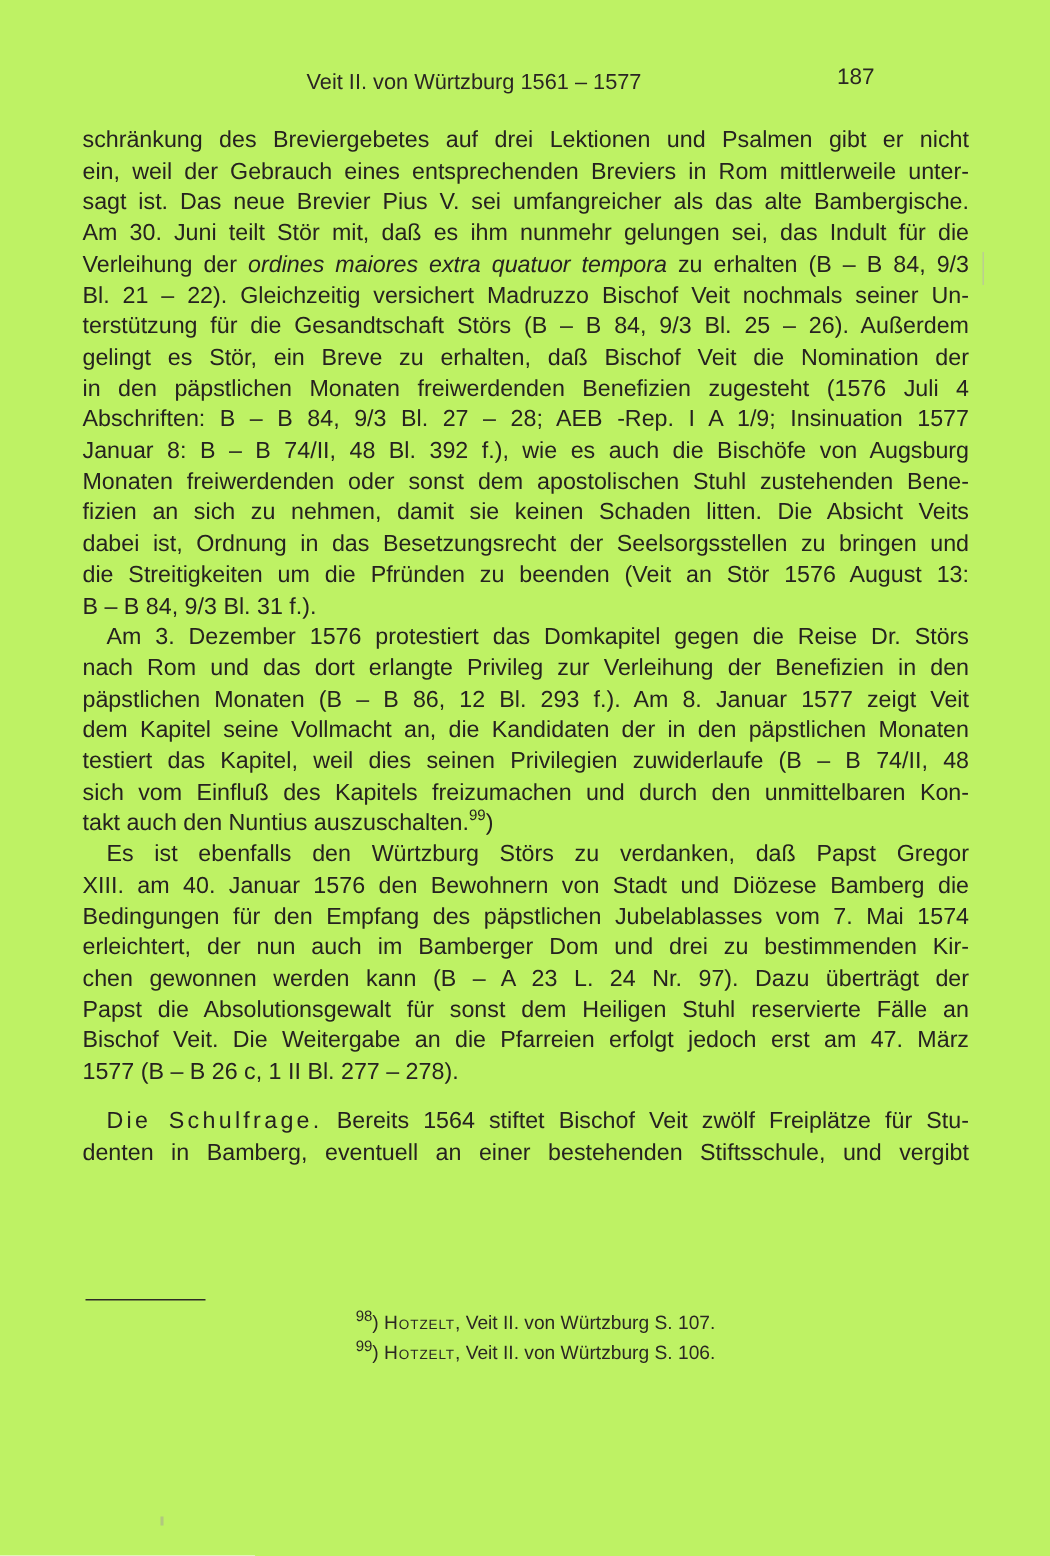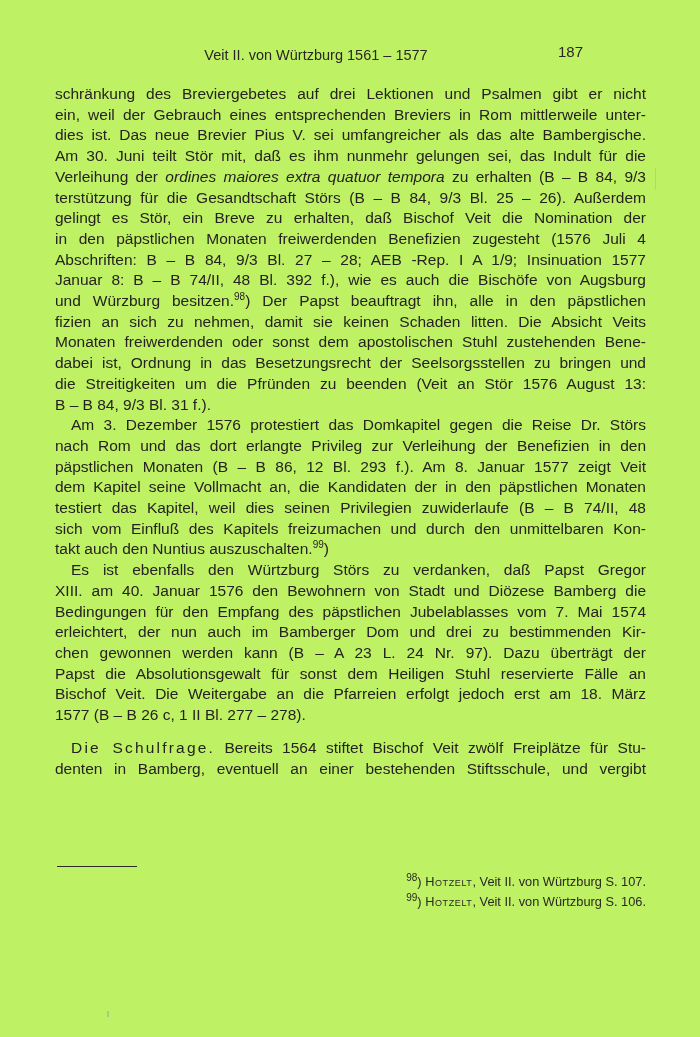--- a/index.html
+++ b/index.html
@@ -30,21 +30,21 @@
   .seg-sc { font-variant:small-caps; letter-spacing:0.6px; }
   .seg-sp { letter-spacing:2.2px; }
   .footnote-rule {
     position:absolute; left:57px; top:866px; width:80px; height:0;
     border-top:1.4px solid #2e2a27;
   }
   .footnotes {
     position:absolute; left:55px; top:872px; width:591px;
     font-size:12.8px; line-height:19.5px; color:#2b2723;
   }
-  .footnote { text-indent:13px; text-align:right; }
+  .footnote { text-indent:13px; text-align:center; }
   .scan-scratch {
     position:absolute; left:655px; top:168px; width:1px; height:22px;
     background:#b9b5b0; opacity:.6;
   }
   .scan-speck {
     position:absolute; left:107px; top:1011px; width:2px; height:6px;
     background:#a39e99; opacity:.5;
   }
 </style>
 </head>
@@ -54,52 +54,52 @@
 
   <div class="running-header">
     <div class="header-title">Veit II. von Würtzburg 1561 – 1577</div>
     <div class="page-number">187</div>
   </div>
 
   <div class="body-text" id="body-text">
       <div class="paragraph">
         <div class="line">schränkung des Breviergebetes auf drei Lektionen und Psalmen gibt er nicht</div>
         <div class="line">ein, weil der Gebrauch eines entsprechenden Breviers in Rom mittlerweile unter-</div>
-        <div class="line">dies ist. Das neue Brevier Pius V. sei umfangreicher als das alte Bambergische.</div>
+        <div class="line">sagt ist. Das neue Brevier Pius V. sei umfangreicher als das alte Bambergische.</div>
         <div class="line">Am 30. Juni teilt Stör mit, daß es ihm nunmehr gelungen sei, das Indult für die</div>
         <div class="line">Verleihung der <span class="seg-it">ordines maiores extra quatuor tempora</span> zu erhalten (B – B 84, 9/3</div>
+        <div class="line">Bl. 21 – 22). Gleichzeitig versichert Madruzzo Bischof Veit nochmals seiner Un-</div>
         <div class="line">terstützung für die Gesandtschaft Störs (B – B 84, 9/3 Bl. 25 – 26). Außerdem</div>
         <div class="line">gelingt es Stör, ein Breve zu erhalten, daß Bischof Veit die Nomination der</div>
         <div class="line">in den päpstlichen Monaten freiwerdenden Benefizien zugesteht (1576 Juli 4</div>
         <div class="line">Abschriften: B – B 84, 9/3 Bl. 27 – 28; AEB -Rep. I A 1/9; Insinuation 1577</div>
         <div class="line">Januar 8: B – B 74/II, 48 Bl. 392 f.), wie es auch die Bischöfe von Augsburg</div>
-        <div class="line">und Würzburg besitzen.<span class="seg-sup">98</span>) Der Papst beauftragt ihn, alle in den päpstlichen</div>
+        <div class="line">Monaten freiwerdenden oder sonst dem apostolischen Stuhl zustehenden Bene-</div>
         <div class="line">fizien an sich zu nehmen, damit sie keinen Schaden litten. Die Absicht Veits</div>
-        <div class="line">Monaten freiwerdenden oder sonst dem apostolischen Stuhl zustehenden Bene-</div>
         <div class="line">dabei ist, Ordnung in das Besetzungsrecht der Seelsorgsstellen zu bringen und</div>
         <div class="line">die Streitigkeiten um die Pfründen zu beenden (Veit an Stör 1576 August 13:</div>
         <div class="line no-just">B – B 84, 9/3 Bl. 31 f.).</div>
       </div>
       <div class="paragraph">
         <div class="line ind">Am 3. Dezember 1576 protestiert das Domkapitel gegen die Reise Dr. Störs</div>
         <div class="line">nach Rom und das dort erlangte Privileg zur Verleihung der Benefizien in den</div>
         <div class="line">päpstlichen Monaten (B – B 86, 12 Bl. 293 f.). Am 8. Januar 1577 zeigt Veit</div>
         <div class="line">dem Kapitel seine Vollmacht an, die Kandidaten der in den päpstlichen Monaten</div>
         <div class="line">testiert das Kapitel, weil dies seinen Privilegien zuwiderlaufe (B – B 74/II, 48</div>
         <div class="line">sich vom Einfluß des Kapitels freizumachen und durch den unmittelbaren Kon-</div>
         <div class="line no-just">takt auch den Nuntius auszuschalten.<span class="seg-sup">99</span>)</div>
       </div>
       <div class="paragraph">
         <div class="line ind">Es ist ebenfalls den Würtzburg Störs zu verdanken, daß Papst Gregor</div>
         <div class="line">XIII. am 40. Januar 1576 den Bewohnern von Stadt und Diözese Bamberg die</div>
         <div class="line">Bedingungen für den Empfang des päpstlichen Jubelablasses vom 7. Mai 1574</div>
         <div class="line">erleichtert, der nun auch im Bamberger Dom und drei zu bestimmenden Kir-</div>
         <div class="line">chen gewonnen werden kann (B – A 23 L. 24 Nr. 97). Dazu überträgt der</div>
         <div class="line">Papst die Absolutionsgewalt für sonst dem Heiligen Stuhl reservierte Fälle an</div>
-        <div class="line">Bischof Veit. Die Weitergabe an die Pfarreien erfolgt jedoch erst am 18. März</div>
+        <div class="line">Bischof Veit. Die Weitergabe an die Pfarreien erfolgt jedoch erst am 47. März</div>
         <div class="line no-just">1577 (B – B 26 c, 1 II Bl. 277 – 278).</div>
       </div>
       <div class="paragraph gap">
         <div class="line ind"><span class="seg-sp">Die Schulfrage.</span> Bereits 1564 stiftet Bischof Veit zwölf Freiplätze für Stu-</div>
         <div class="line">denten in Bamberg, eventuell an einer bestehenden Stiftsschule, und vergibt</div>
       </div>
     </div>
 
   <div class="footnote-rule"></div>
 

